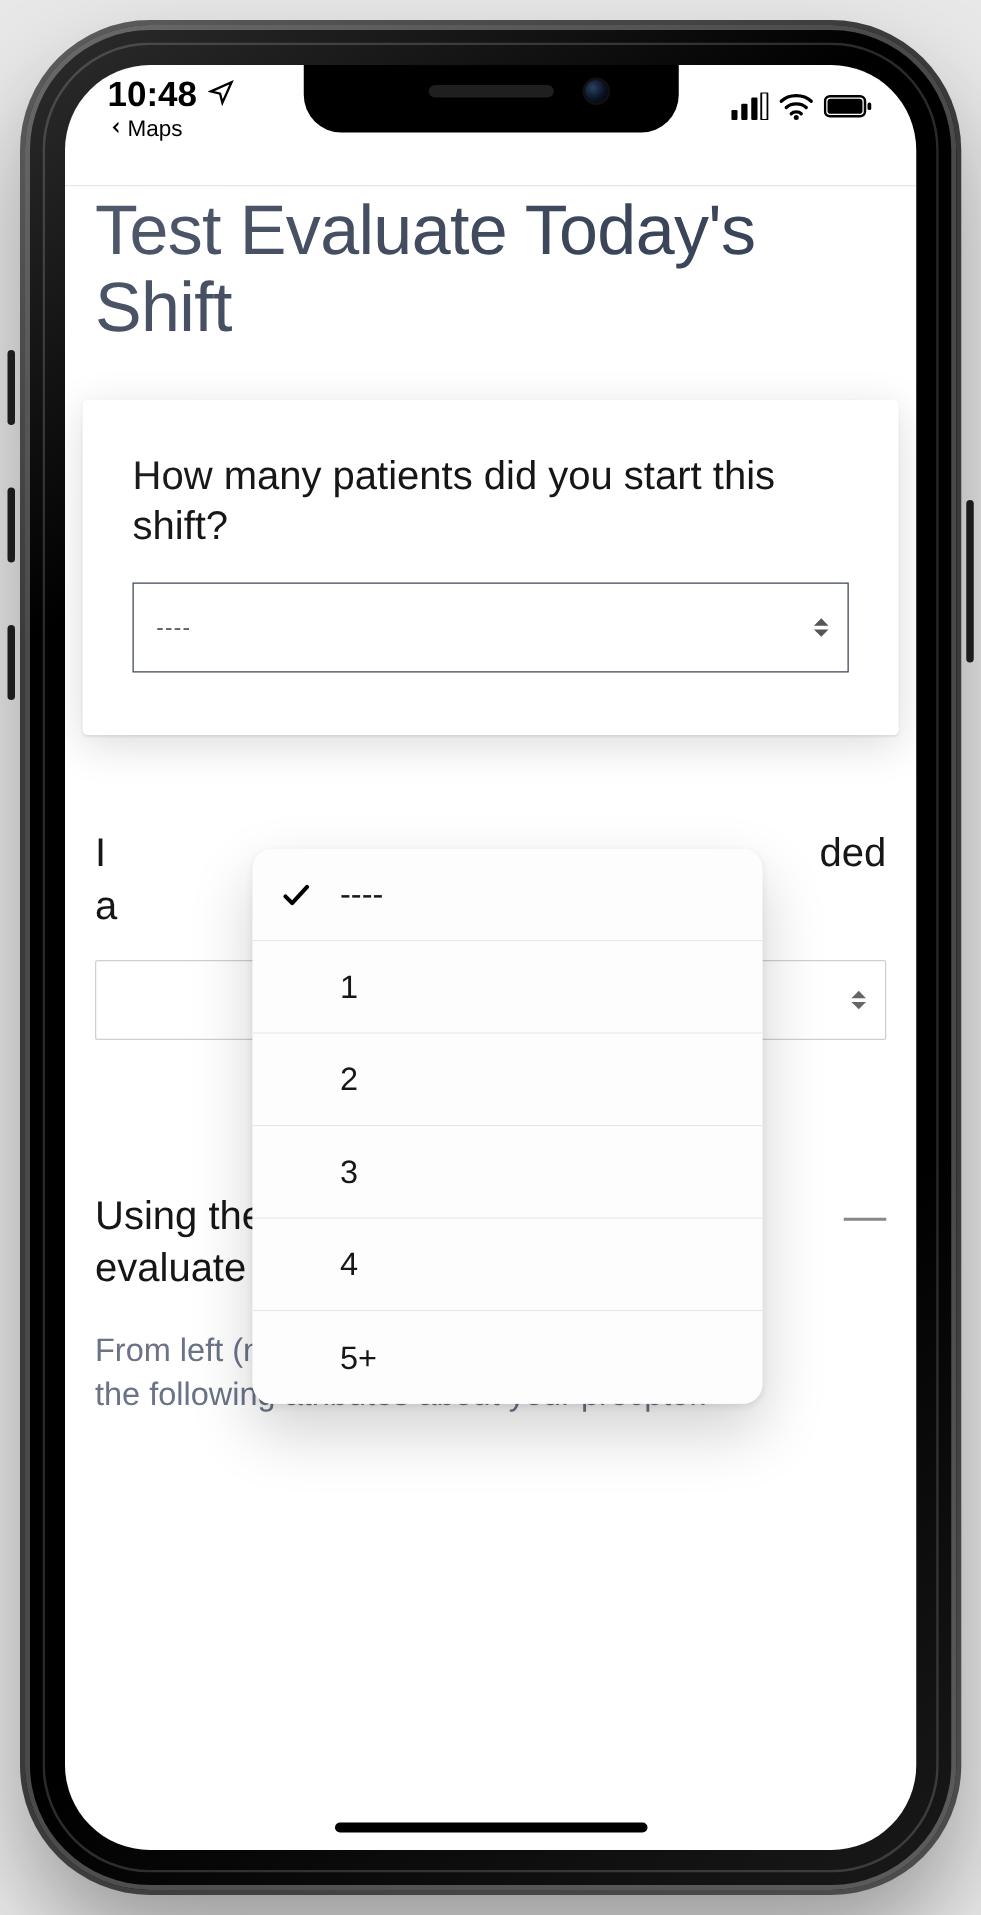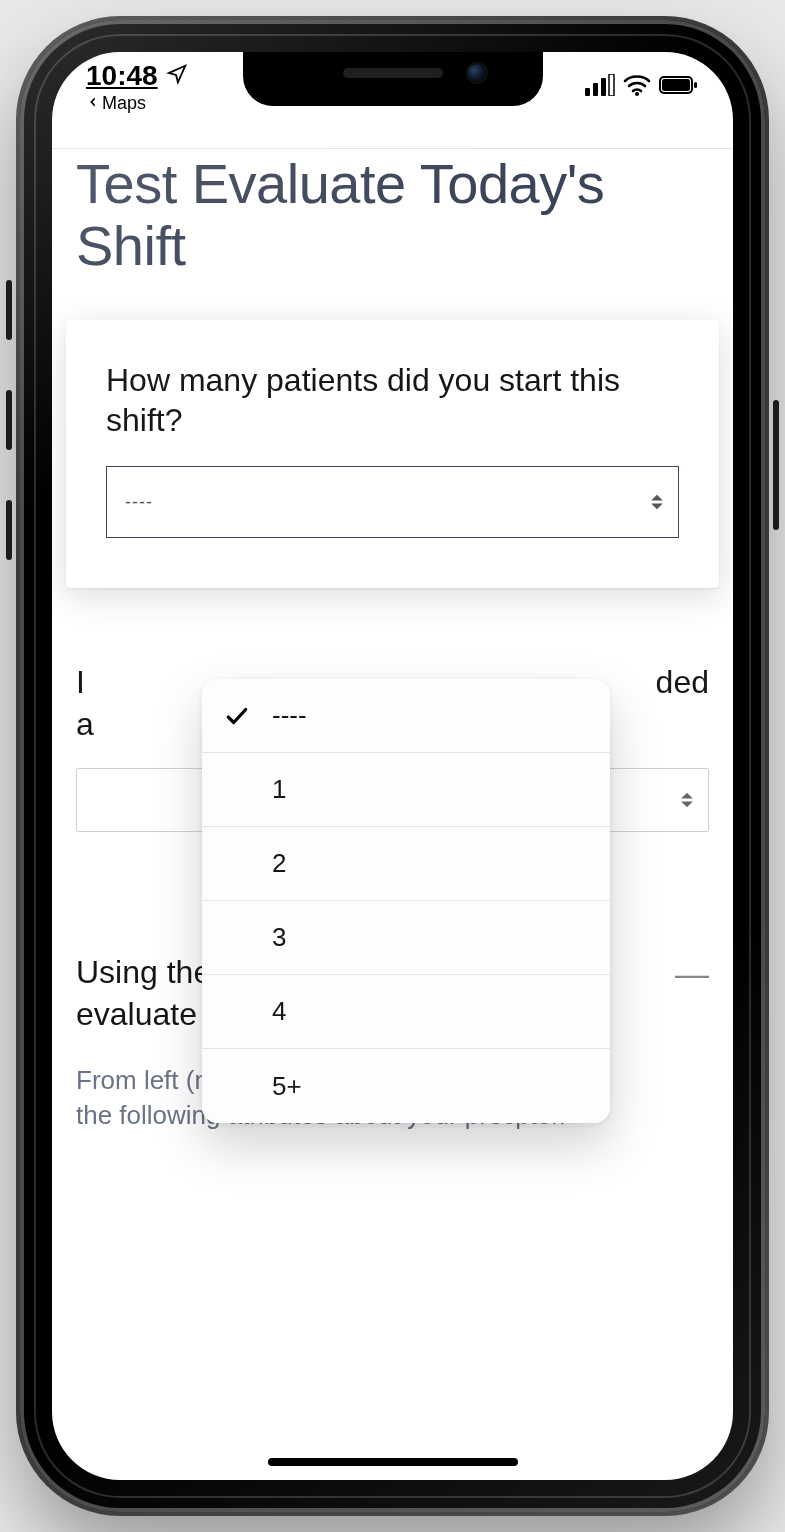--- a/index.html
+++ b/index.html
@@ -113,21 +113,21 @@
     font-weight: 600;
     font-size: 28px;
     color: #000;
     z-index: 50;
   }
   .status-left {
     display:flex; flex-direction:column; align-items:flex-start;
     line-height: 1;
   }
   .status-left .timewrap{
-    display:flex; align-items:flex-start; gap:8px;text-decoration:underline;
+    display:flex; align-items:flex-start; gap:8px;
   }
   .status-left svg { width: 22px; height: 22px; }
   .back-app {
     font-size: 18px; font-weight:400; color:#000;
     display:flex; gap:2px;
     margin-top:4px;
   }
   .back-app svg{ width:14px; height:14px; }
   .status-right { display:flex; align-items:center; gap:8px; }
   .status-right svg { height: 22px; }

